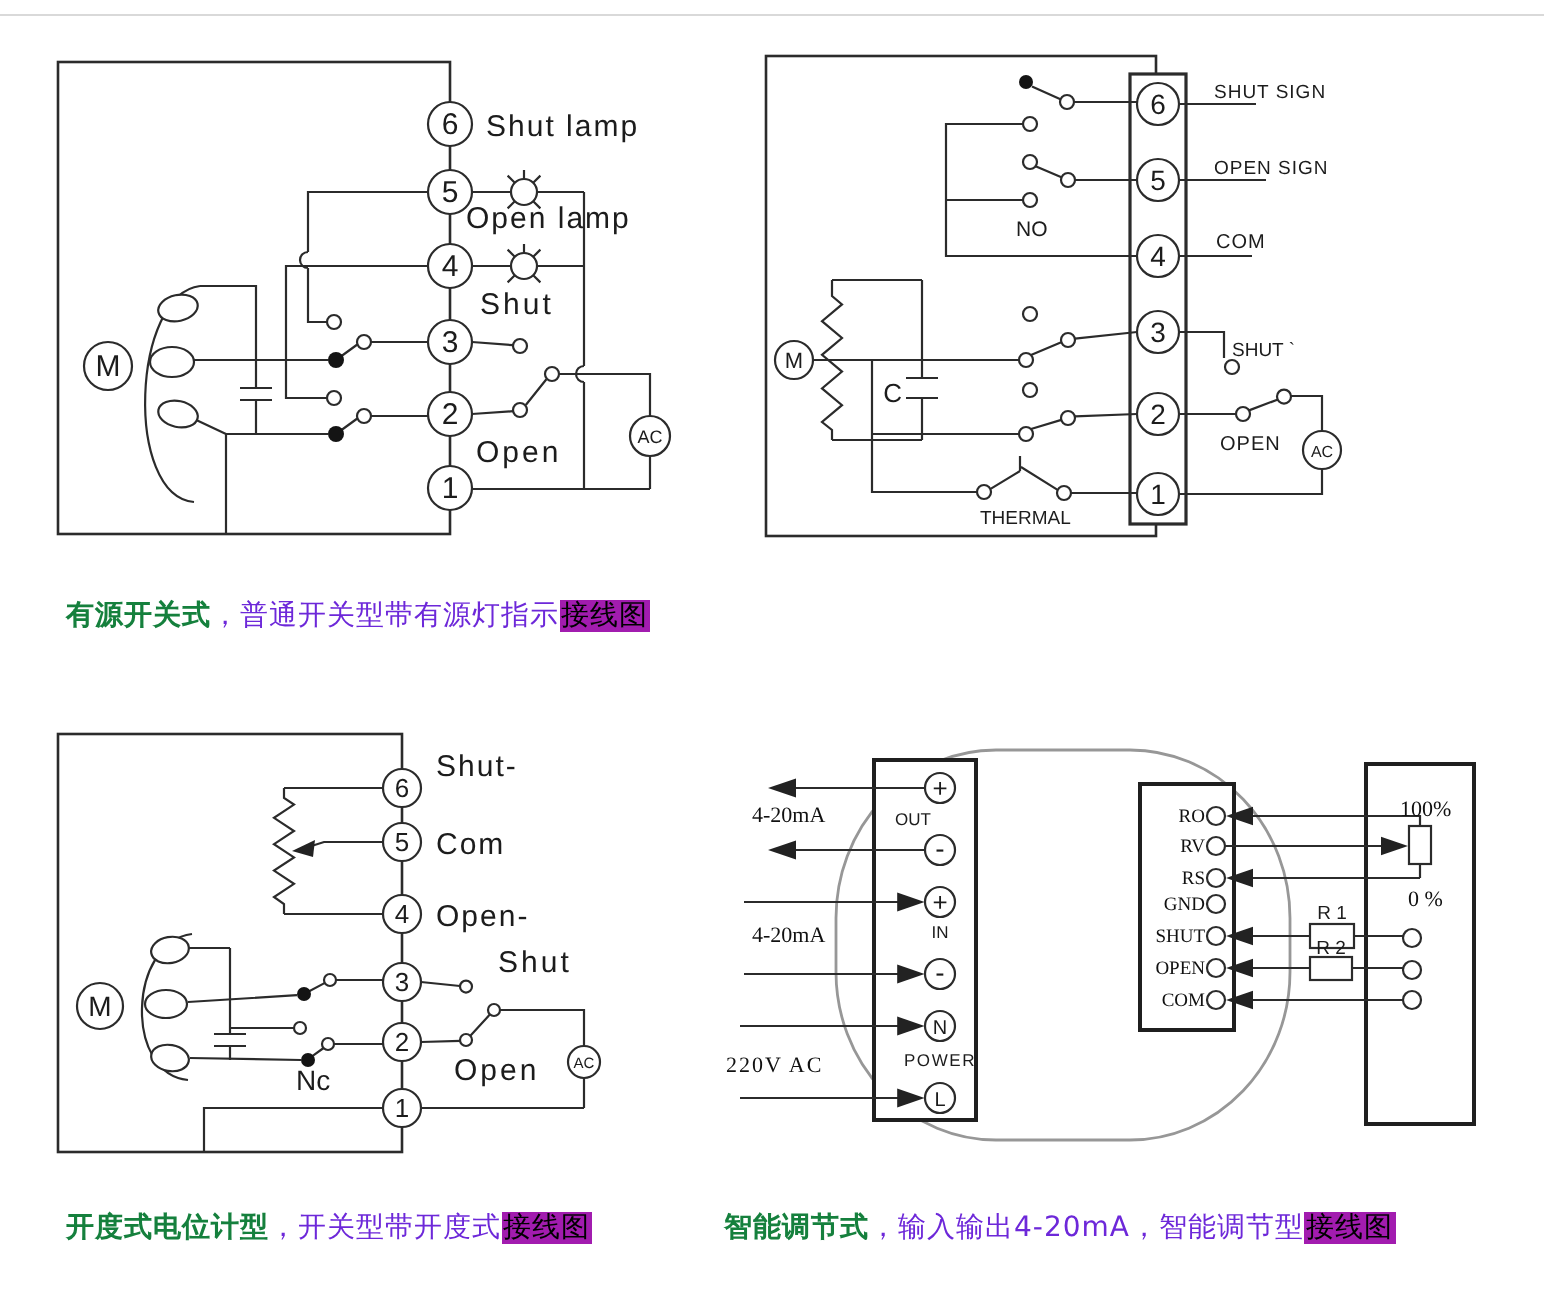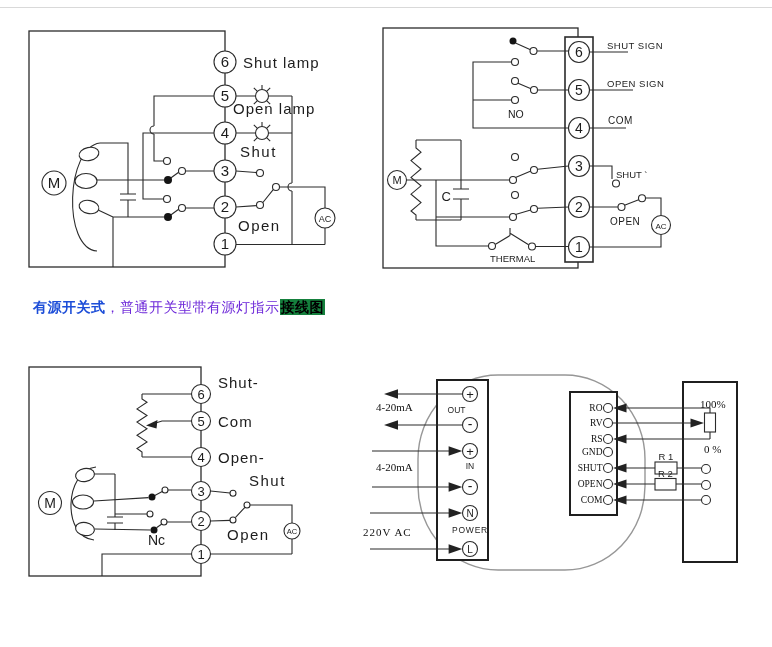--- a/index.html
+++ b/index.html
@@ -13,23 +13,23 @@
   .blk{stroke:#1f1f1f;stroke-width:2;fill:#fff;}
   .node{stroke:#2b2b2b;stroke-width:1.1;fill:#fff;}
   .dot{fill:#141414;stroke:none;}
   .arr{fill:#222;stroke:none;}
   .gray{stroke:#979797;stroke-width:1.4;fill:none;}
   .lbl{font-family:"Liberation Sans",sans-serif;fill:#1c1c1c;}
   .slbl{font-family:"Liberation Serif",serif;fill:#111;}
   .num{font-family:"Liberation Sans",sans-serif;fill:#1c1c1c;text-anchor:middle;}
   .cap{position:absolute;font-size:14px;white-space:nowrap;letter-spacing:0.5px;
        font-family:"DejaVu Sans","Liberation Sans",sans-serif;}
-  .cap .red{color:#1d4ed8;font-weight:bold;}
+  .cap .red{color:#15803d;font-weight:bold;}
   .cap .mid{color:#6d28d9;}
-  .cap .hl{color:#000;font-weight:bold;background:#15803d;padding:0 1px;}
+  .cap .hl{color:#000;font-weight:normal;background:#a21caf;padding:0 1px;}
 </style>
 </head>
 <body>
 
 <div id="stage">
 <div id="toprule"></div>
 
 <svg width="772" height="647" viewBox="0 0 772 647">
 
   <g>
@@ -286,13 +286,19 @@
       <circle cx="706" cy="469" r="4.5" class="node"></circle>
       <circle cx="706" cy="485" r="4.5" class="node"></circle>
       <circle cx="706" cy="500" r="4.5" class="node"></circle>
     </g>
   </g>
 </svg>
 
 <div class="cap" style="left:33px;top:299px;">
   <span class="red">有源开关式</span><span class="mid">，普通开关型带有源灯指示</span><span class="hl">接线图</span>
 </div>
+<div class="cap" style="left:33px;top:605px;">
+  <span class="red">开度式电位计型</span><span class="mid">，开关型带开度式</span><span class="hl">接线图</span>
 </div>
+<div class="cap" style="left:362px;top:605px;">
+  <span class="red">智能调节式</span><span class="mid">，输入输出4-20mA，智能调节型</span><span class="hl">接线图</span>
+</div>
+</div>
 
 </body></html>

